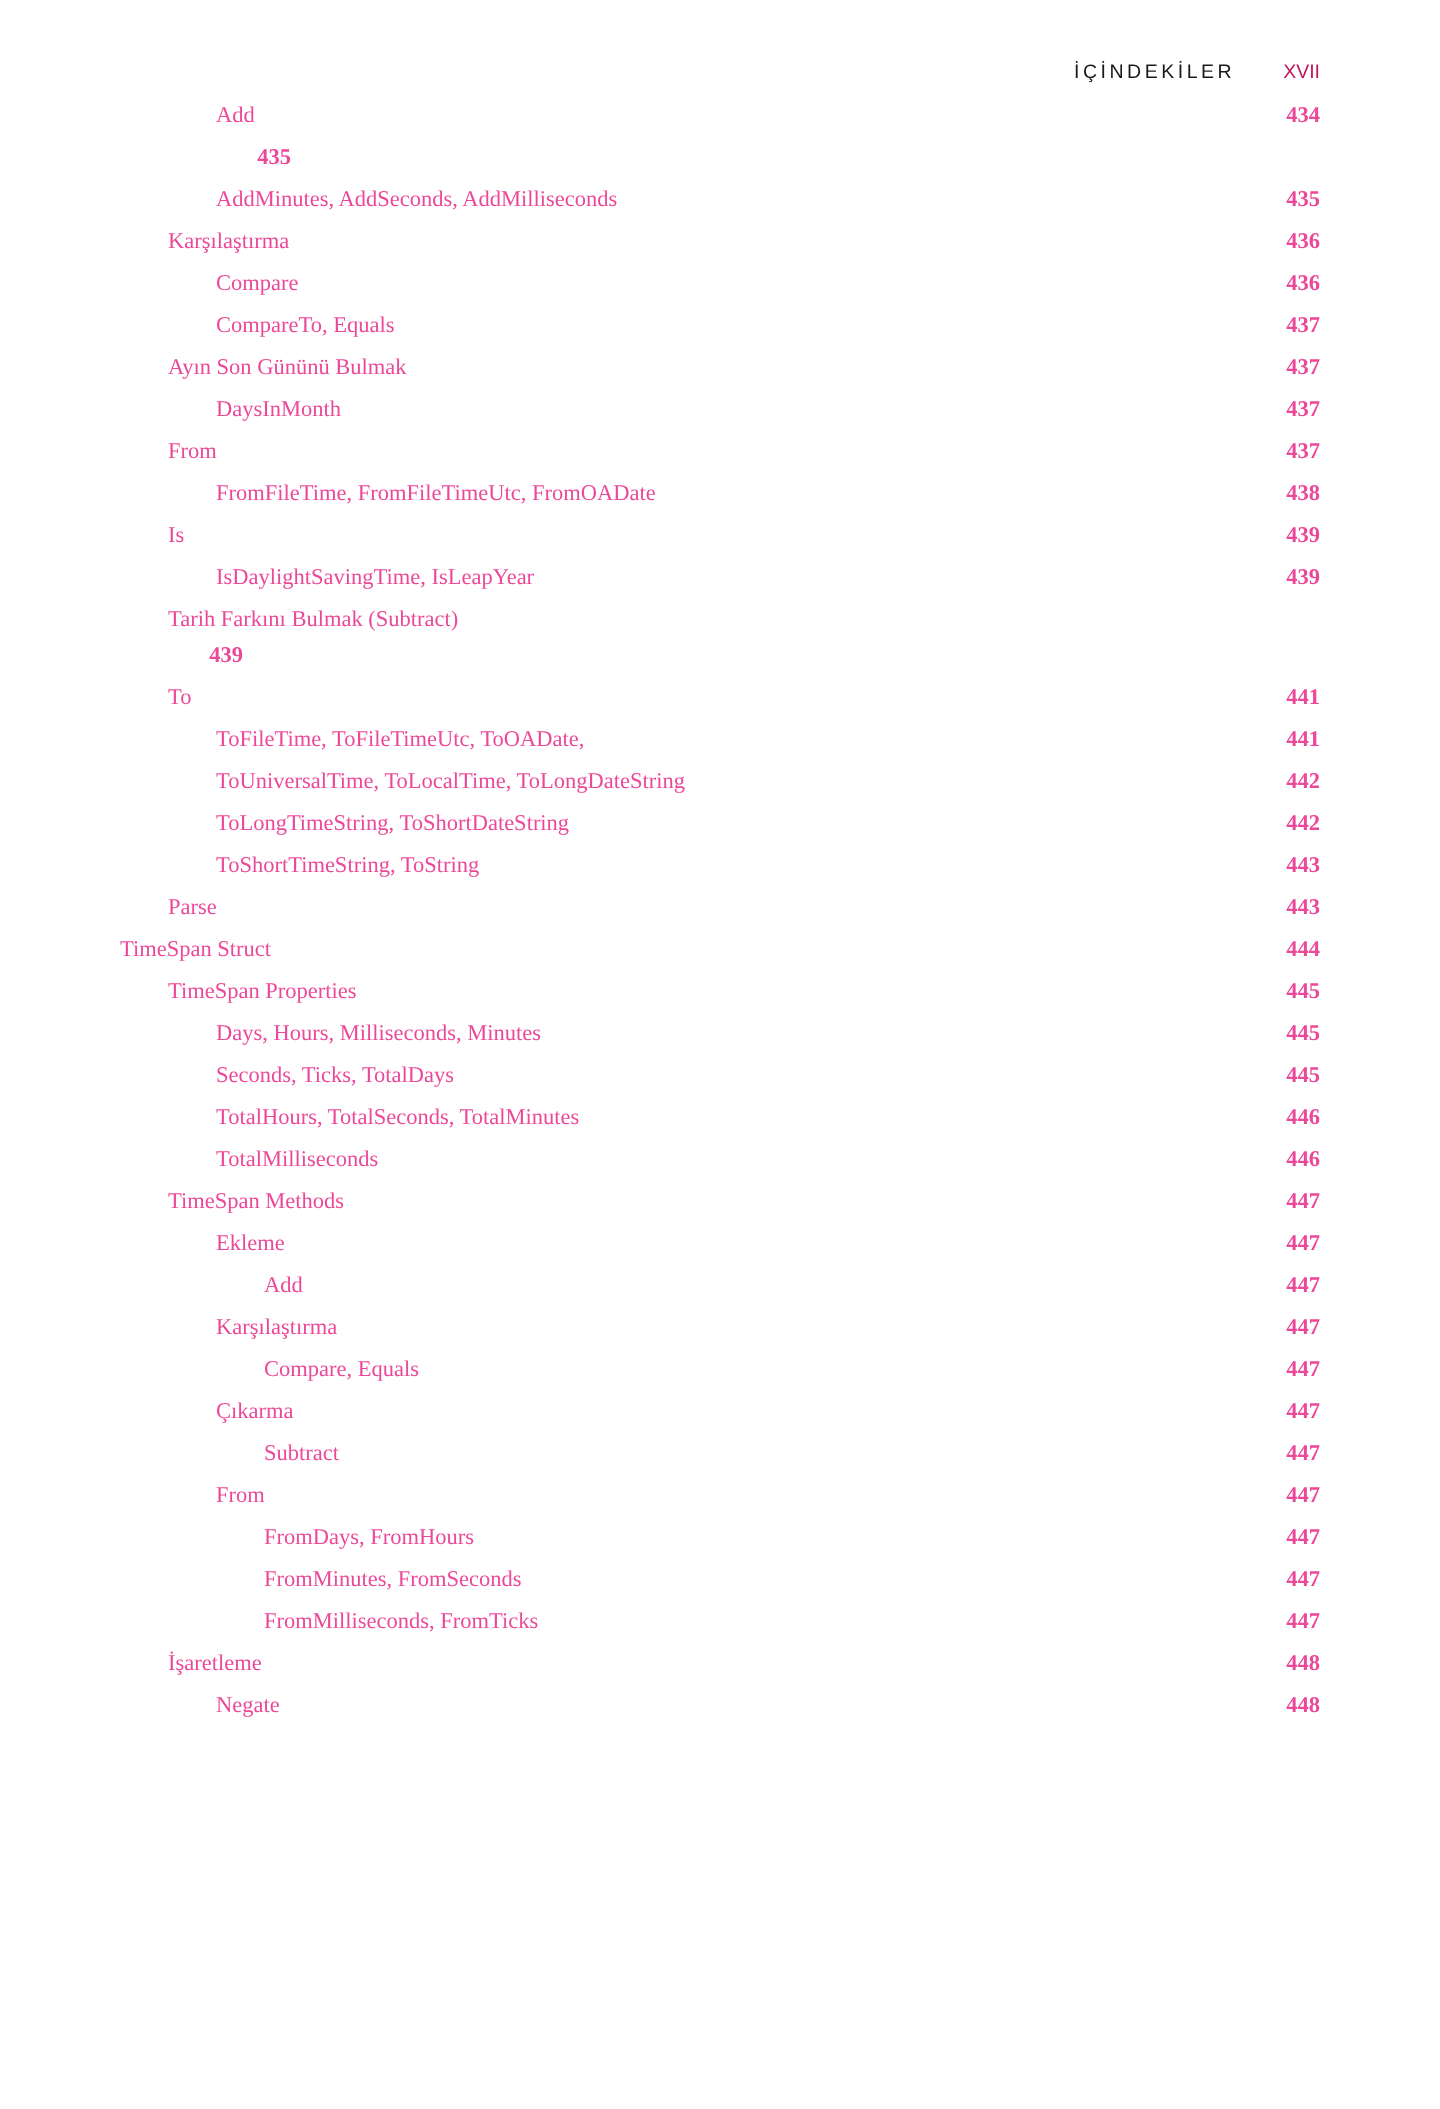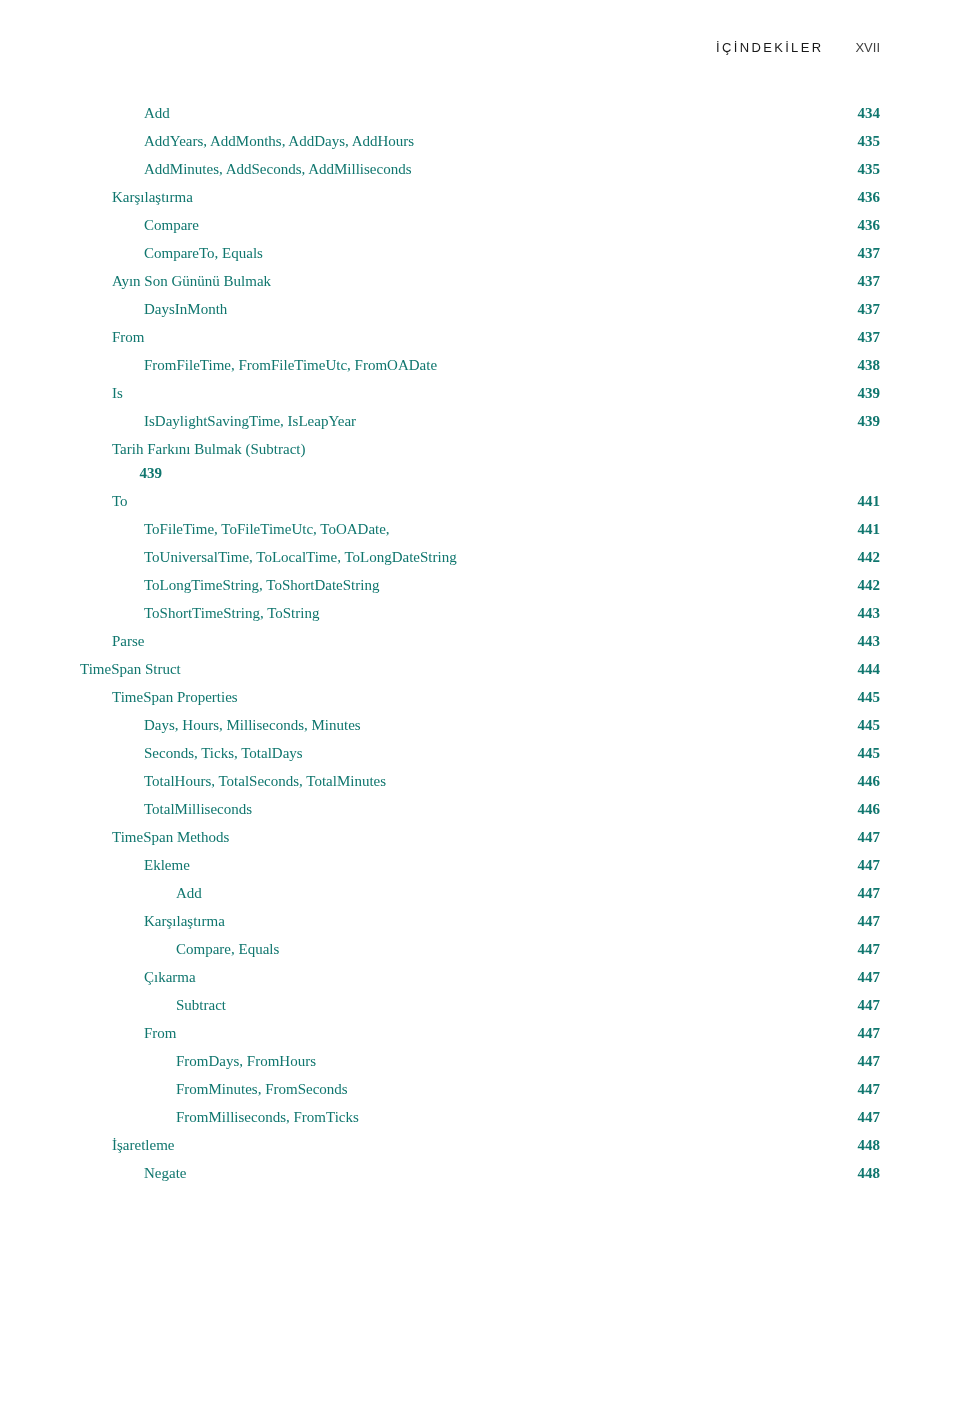--- a/index.html
+++ b/index.html
@@ -21,49 +21,48 @@
       width: 960px;
       min-height: 1406px;
       padding: 40px 80px 60px 80px;
       position: relative;
     }
 
     .page-header {
       display: flex;
       justify-content: flex-end;
       align-items: center;
-      margin-bottom: 36px;
       padding-bottom: 8px;
     }
 
     .header-title {
       font-size: 13px;
       letter-spacing: 0.18em;
       font-weight: normal;
       font-family: Arial, sans-serif;
       text-transform: uppercase;
       color: #1a1a1a;
     }
 
     .header-page-num {
       font-size: 13px;
       font-family: Arial, sans-serif;
       margin-left: 32px;
-      color: #404040;
+      color: #be185d;
     }
 
     .toc-row {
       display: flex;
       justify-content: space-between;
       align-items: baseline;
       width: 100%;
       padding: 2px 0;
       line-height: 1.6;
       font-size: 15px;
-      color: #0f766e;
+      color: #ec4899;
     }
 
     .toc-row .label {
       flex: 1;
     }
 
     .toc-row .page-num {
       text-align: right;
       min-width: 50px;
       font-weight: bold;
@@ -77,21 +76,20 @@
     <span class="header-title">İÇİNDEKİLER</span>
     <span class="header-page-num">XVII</span>
   </div>
 
   <div class="toc-content" id="toc-container">
   <div class="toc-row" style="padding-left: 64px;">
         <span class="label">Add</span>
         <span class="page-num">434</span>
       </div>
       <div class="toc-row" style="padding-left: 64px;">
-        <span class="label">AddYears, AddMonths, AddDays, AddHours</span>
         <span class="page-num">435</span>
       </div>
       <div class="toc-row" style="padding-left: 64px;">
         <span class="label">AddMinutes, AddSeconds, AddMilliseconds</span>
         <span class="page-num">435</span>
       </div>
       <div class="toc-row" style="padding-left: 32px;">
         <span class="label">Karşılaştırma</span>
         <span class="page-num">436</span>
       </div>

